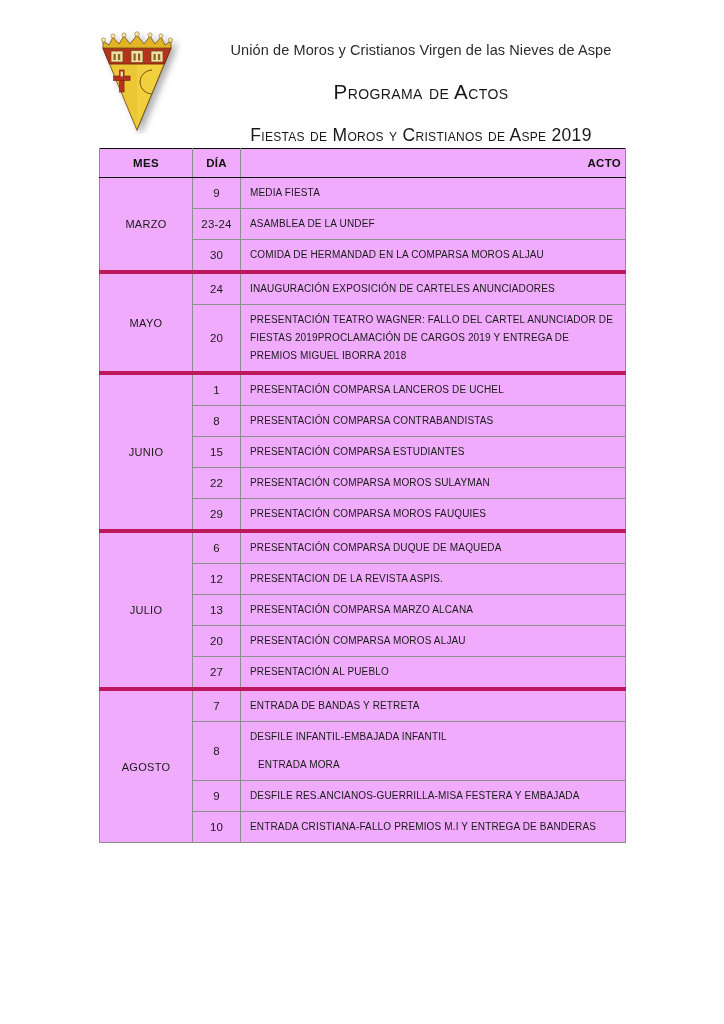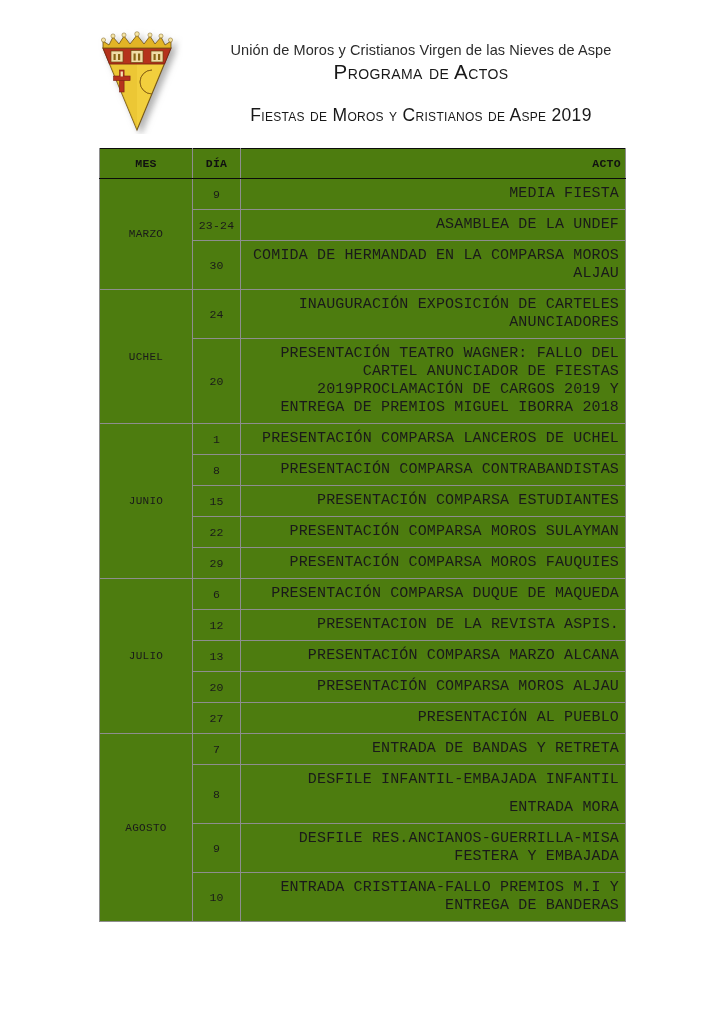--- a/index.html
+++ b/index.html
@@ -38,20 +38,21 @@
     text-align: center;
   }
   .org-line {
     font-size: 14.5px;
     line-height: 20px;
     color: #2b2b2b;
     letter-spacing: 0.1px;
     white-space: nowrap;
   }
   .title-main {
+    margin-top: 20px;
     font-size: 20.5px;
     line-height: 24px;
     font-variant: small-caps;
     letter-spacing: 0.4px;
     color: #181818;
   }
   .title-sub {
     margin-top: 20px;
     font-size: 17.5px;
     line-height: 22px;
@@ -74,22 +75,21 @@
     border: 1.6px solid #0b0b0b;
   }
   table.program col.c-mes { width: 93px; }
   table.program col.c-dia { width: 48px; }
   table.program col.c-acto { width: 385px; }
 
   table.program th,
   table.program td {
     border: 1px solid #8e8e8e;
     vertical-align: middle;
-    background: #4d7c0f;
-    font-family: Liberation Mono, monospace;
+    background: #f0abfc;
   }
   
   table.program thead th {
     border-top: none;
     border-bottom: 1.6px solid #0b0b0b;
     font-size: 11.5px;
     font-weight: bold;
     letter-spacing: 0.3px;
     padding: 8px 4px 8px 4px;
     text-align: center;
@@ -107,33 +107,33 @@
   }
   td.cell-dia {
     text-align: center;
     font-size: 11.5px;
     letter-spacing: 0.2px;
     color: #1a1a1a;
     padding: 6px 2px;
     border-right: 1px solid #8e8e8e;
   }
   td.cell-acto {
-    text-align: right;
-    font-size: 15px;
+    text-align: left;
+    font-size: 10px;
     letter-spacing: 0.15px;
     color: #1a1a1a;
     padding: 6px 6px 6px 9px;
     line-height: 18px;
     border-right: none;
   }
   td.cell-acto .acto-line { display: block; }
   td.cell-acto .acto-line + .acto-line { margin-top: 10px; padding-left: 8px; }
 
   
-  tr.month-start > td { border-top: 1px solid #be185d; }
+  tr.month-start > td { border-top: 4px solid #be185d; }
 </style>
 </head>
 <body>
 
 <div class="doc-header">
 
   <div class="crest">
     <svg viewBox="0 0 86 108" xmlns="http://www.w3.org/2000/svg">
       <defs>
         <filter id="shadow" x="-30%" y="-30%" width="180%" height="180%">
@@ -227,21 +227,21 @@
             <span class="acto-line">ASAMBLEA DE LA UNDEF</span>
           </td>
         </tr>
         <tr>
           <td class="cell-dia">30</td>
           <td class="cell-acto">
             <span class="acto-line">COMIDA DE HERMANDAD EN LA COMPARSA MOROS ALJAU</span>
           </td>
         </tr>
         <tr class="month-start">
-          <td class="cell-mes" rowspan="2">UCHEL</td>
+          <td class="cell-mes" rowspan="2">MAYO</td>
           <td class="cell-dia">24</td>
           <td class="cell-acto">
             <span class="acto-line">INAUGURACIÓN EXPOSICIÓN DE CARTELES ANUNCIADORES</span>
           </td>
         </tr>
         <tr>
           <td class="cell-dia">20</td>
           <td class="cell-acto">
             <span class="acto-line">PRESENTACIÓN TEATRO WAGNER: FALLO DEL CARTEL ANUNCIADOR DE FIESTAS 2019PROCLAMACIÓN DE CARGOS 2019 Y ENTREGA DE PREMIOS MIGUEL IBORRA 2018</span>
           </td>

